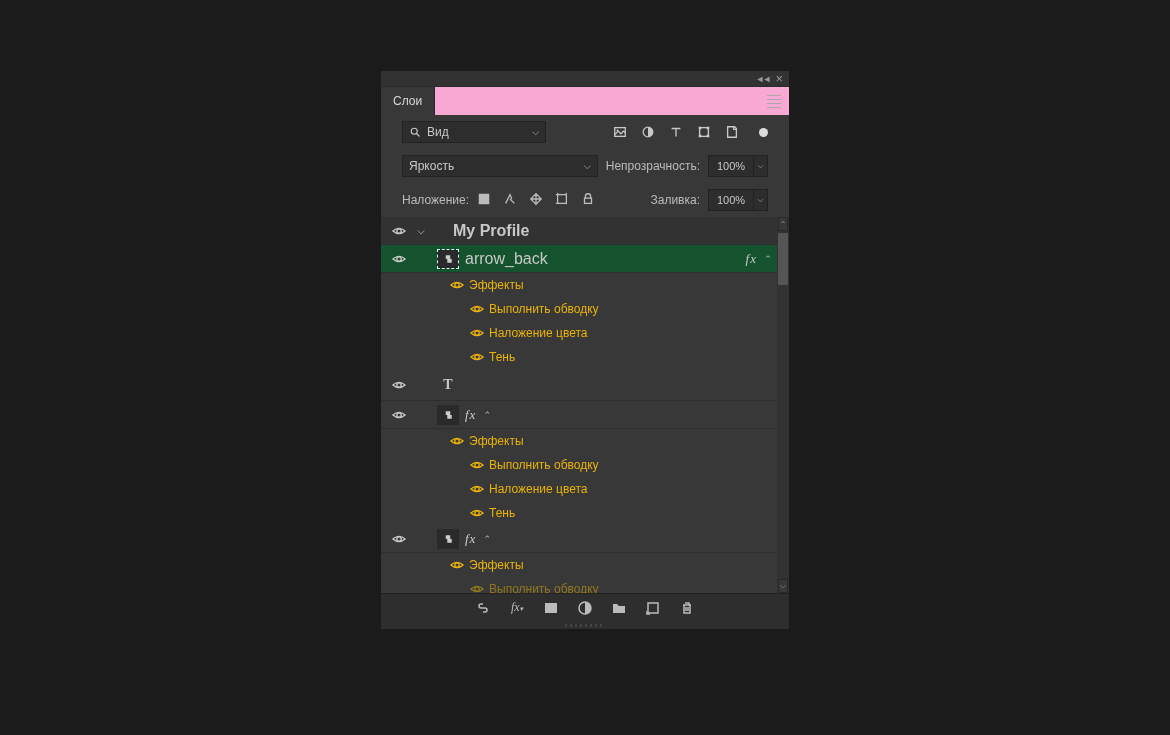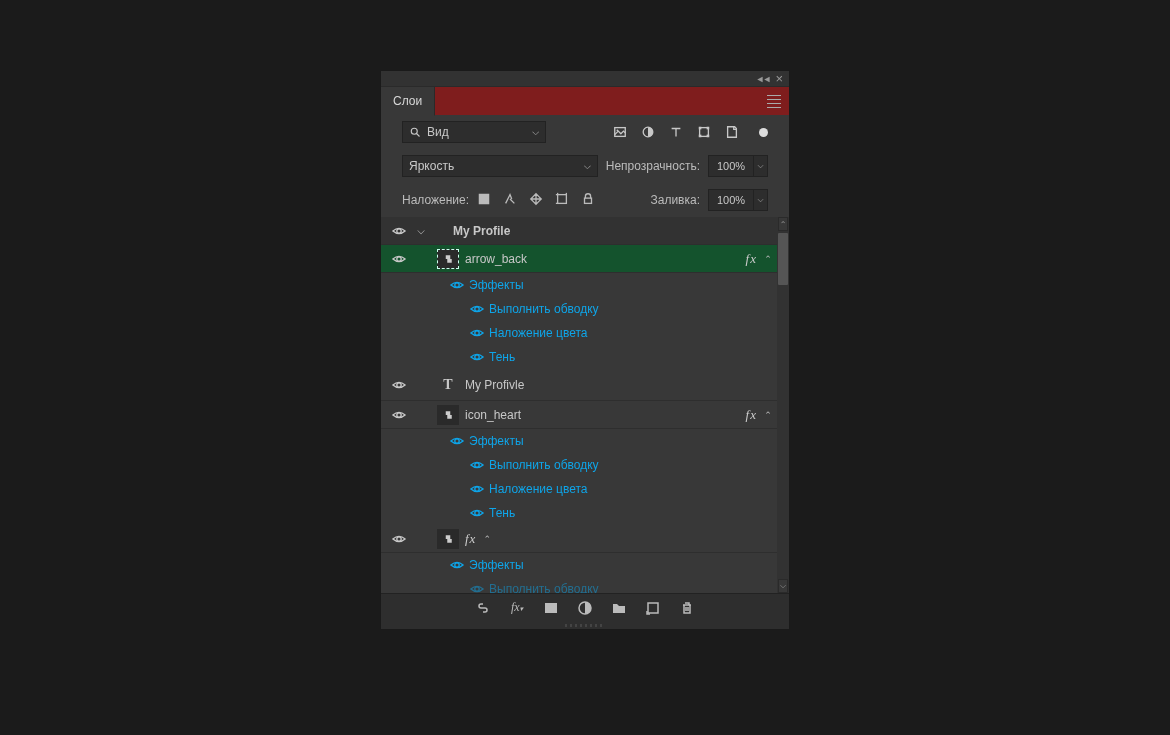--- a/index.html
+++ b/index.html
@@ -2,21 +2,21 @@
 <html><head>
 <meta charset="utf-8">
 <style>
 * { box-sizing: border-box; margin: 0; padding: 0; font-family: "Segoe UI", Tahoma, sans-serif; }
 body { background: #1b1b1b; width: 1170px; height: 735px; display: flex; align-items: flex-start; justify-content: center; }
 .panel { width: 410px; margin-top: 70px; background: #323232; border: 1px solid #1a1a1a; color: #c8c8c8; font-size: 12px; }
 
 .titlebar { height: 16px; display: flex; justify-content: flex-end; align-items: center; padding: 0 6px; gap: 6px; background: #323232; border-bottom: 1px solid #2a2a2a; }
 .titlebar span { color: #999; cursor: pointer; }
 
-.tabrow { display: flex; align-items: center; background: #7f1d1d; height: 28px; }
+.tabrow { display: flex; align-items: center; background: #f9a8d4; height: 28px; }
 .tab { background: #383838; color: #d8d8d8; padding: 7px 12px; font-size: 12px; border-right: 1px solid #2a2a2a; border-bottom: 1px solid #383838; }
 .tabrow .spacer { flex: 1; }
 .hamburger { width: 24px; height: 28px; display: flex; flex-direction: column; justify-content: center; align-items: center; gap: 3px; cursor: pointer; padding-right: 6px; }
 .hamburger div { width: 14px; height: 1px; background: #aaa; }
 
 .row { display: flex; align-items: center; padding: 6px 21px; gap: 8px; background: #383838; }
 .select { background: #2d2d2d; border: 1px solid #222; color: #c8c8c8; height: 22px; display: flex; align-items: center; padding: 0 6px; position: relative; }
 .select .chev { margin-left: auto; font-size: 9px; color: #aaa; }
 .viewsel { width: 144px; }
 .filter-icons { display: flex; align-items: center; gap: 14px; margin-left: auto; color: #c8c8c8; }
@@ -39,25 +39,25 @@
 .layer { display: flex; align-items: center; height: 28px; padding-left: 6px; border-bottom: 1px solid #2e2e2e; padding-right: 14px; }
 .layer.selected { background: #14532d; }
 .layer.top { background: #323232; }
 .eye { width: 24px; display: flex; justify-content: center; }
 .eye svg { width: 14px; height: 14px; }
 .toggle { width: 20px; font-size: 10px; color: #bbb; text-align: center; }
 .thumb { width: 22px; height: 20px; margin: 0 6px; display: flex; align-items: center; justify-content: center; border: 1px dashed #888; background: #2a2a2a; }
 .thumb.sel { border: 1px dashed #cfe; }
 .thumb svg { width: 12px; height: 12px; }
 .tthumb { width: 22px; font-family: serif; font-weight: bold; font-size: 14px; text-align: center; margin: 0 6px; }
-.lname { flex: 1; font-size: 12px; }
+.lname { flex: 1; font-size: 16px; }
 .fx { font-style: italic; font-family: Georgia, serif; font-size: 13px; letter-spacing: 1px; color: #ccc; margin-right: 4px; }
 .col { width: 14px; font-size: 9px; color: #bbb; text-align: center; }
 
-.sub { display: flex; align-items: center; height: 24px; padding-left: 6px; font-size: 12px; color: #0ea5e9; background: #383838; text-align: center; }
+.sub { display: flex; align-items: center; height: 24px; padding-left: 6px; font-size: 12px; color: #eab308; background: #383838; text-align: center; }
 .sub .eye { width: 24px; }
 .indent1 { width: 58px; }
 .indent2 { width: 78px; }
 
 .bottombar { height: 28px; background: #2e2e2e; display: flex; align-items: center; justify-content: center; gap: 18px; border-top: 1px solid #222; }
 .bottombar .ic { color: #bbb; cursor: pointer; width: 16px; height: 16px; display: flex; align-items: center; justify-content: center; }
 .grab { height: 8px; background: #2e2e2e; display: flex; align-items: center; justify-content: center; }
 .grab div { width: 40px; height: 3px; background: repeating-linear-gradient(90deg, #444 0 2px, transparent 2px 5px); }
 
 svg { fill: none; stroke: currentColor; stroke-width: 1.5; }
@@ -254,38 +254,36 @@
 
     <div class="layer" style="height:32px;">
       <div class="eye">
           <svg viewBox="0 0 16 16">
             <path d="M1 8 Q8 2 15 8 Q8 14 1 8 Z"></path>
             <circle cx="8" cy="8" r="2.5"></circle>
           </svg>
         </div>
       <div style="width:20px"></div>
       <div class="tthumb">T</div>
-      <div class="lname">My Profivle</div>
     </div>
 
     <div class="layer">
       <div class="eye">
           <svg viewBox="0 0 16 16">
             <path d="M1 8 Q8 2 15 8 Q8 14 1 8 Z"></path>
             <circle cx="8" cy="8" r="2.5"></circle>
           </svg>
         </div>
       <div style="width:20px"></div>
       <div class="thumb" style="border:none;">
           <svg viewBox="0 0 16 16" style="color:#ccc">
             <rect x="5" y="3" width="6" height="5" class="filled"></rect>
             <rect x="7" y="8" width="6" height="5" class="filled" fill="#888"></rect>
           </svg>
         </div>
-      <div class="lname">icon_heart</div>
       <span class="fx">fx</span>
       <div class="col">⌃</div>
     </div>
 
     <div class="sub">
       <div class="indent1"></div>
       <div class="eye">
           <svg viewBox="0 0 16 16">
             <path d="M1 8 Q8 2 15 8 Q8 14 1 8 Z"></path>
             <circle cx="8" cy="8" r="2.5"></circle>

